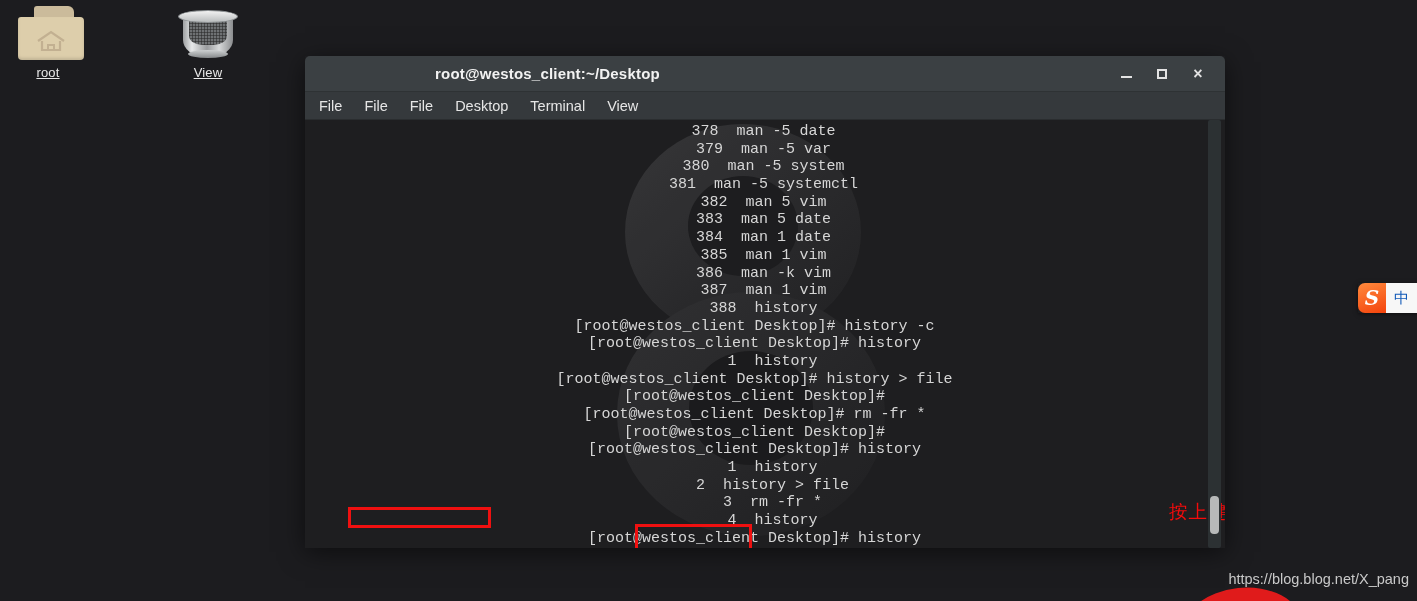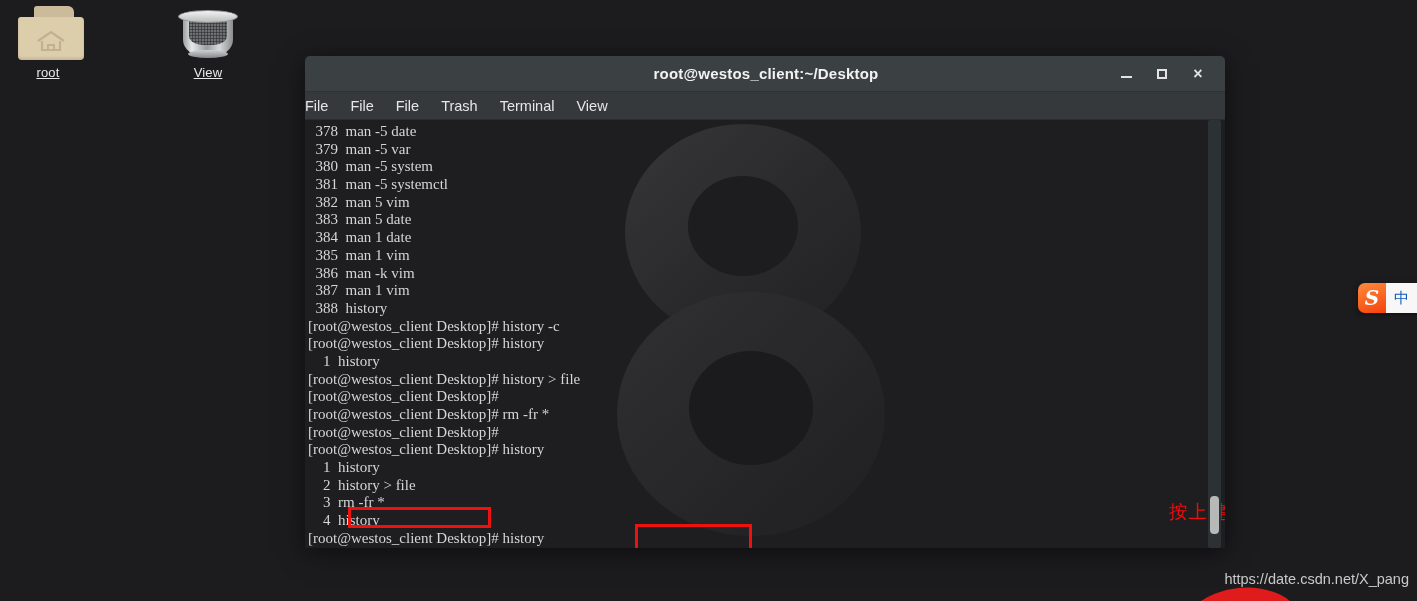--- a/index.html
+++ b/index.html
@@ -125,27 +125,27 @@
     background: #3b4043;
     border-top-left-radius: 5px;
     border-top-right-radius: 5px;
     display: flex;
     align-items: center;
     position: relative;
     border-bottom: 1px solid #2e3234;
   }
   #window-title {
     flex: 1;
-    text-align: center;
     color: #f2f2f2;
     font-size: 15px;
     font-weight: bold;
     letter-spacing: .2px;
     padding-left: 110px;
     box-sizing: border-box;
+    margin-left: 20px;
   }
   .wbtns {
     display: flex;
     align-items: center;
     gap: 18px;
     padding-right: 18px;
   }
   .wbtn {
     width: 18px; height: 18px;
     display: flex;
@@ -162,20 +162,21 @@
   .wbtn .max-sq {
     width: 10px; height: 10px; border: 2px solid #e3e3e3; box-sizing: border-box;
   }
   .wbtn .x-glyph { font-size: 16px; font-weight: bold; }
 
   #menubar {
     height: 27px;
     background: #35393c;
     display: flex;
     align-items: center;
+    padding-left: 14px;
     gap: 22px;
     border-bottom: 1px solid #2a2d2f;
   }
   .menu-item {
     color: #e6e6e6;
     font-size: 14.5px;
     cursor: default;
   }
 
   #terminal-body {
@@ -194,26 +195,27 @@
     height: 440px;
     opacity: .85;
     pointer-events: none;
   }
 
   #term-text {
     position: absolute;
     left: 3px;
     top: 3px;
     right: 24px;
-    font-family: Liberation Serif, serif;
+    font-family: Liberation Mono, monospace;
     font-size: 15px;
     line-height: 17.7px;
     color: #d6d6d6;
     white-space: pre;
     letter-spacing: 0px;
+    text-align: center;
   }
   #term-text .line { height: 17.7px; }
 
   
   #term-scrollbar {
     position: absolute;
     right: 4px;
     top: 0;
     width: 13px;
     height: 428px;
@@ -364,21 +366,21 @@
         <div class="wbtn">
           <span class="x-glyph">×</span>
         </div>
       </div>
     </div>
 
     <div id="menubar">
       <div class="menu-item">File</div>
       <div class="menu-item">File</div>
       <div class="menu-item">File</div>
-      <div class="menu-item">Trash</div>
+      <div class="menu-item">Desktop</div>
       <div class="menu-item">Terminal</div>
       <div class="menu-item">View</div>
     </div>
 
     <div id="terminal-body">
 
       <svg id="wallpaper-eight" viewBox="0 0 290 440">
         <defs>
           <linearGradient id="g1" x1="0" y1="0" x2="1" y2="1">
             <stop offset="0%" stop-color="#3b3b3d"></stop>
@@ -409,15 +411,15 @@
       </div>
     </div>
   </div>
 
   <div id="ime-widget">
     <div id="ime-logo">S</div>
     <div id="ime-panel">中</div>
   </div>
 
   <div id="red-arc"></div>
-  <div id="watermark">https://date.csdn.net/X_pang</div>
+  <div id="watermark">https://blog.blog.net/X_pang</div>
 
 </div>
 
 </body></html>

